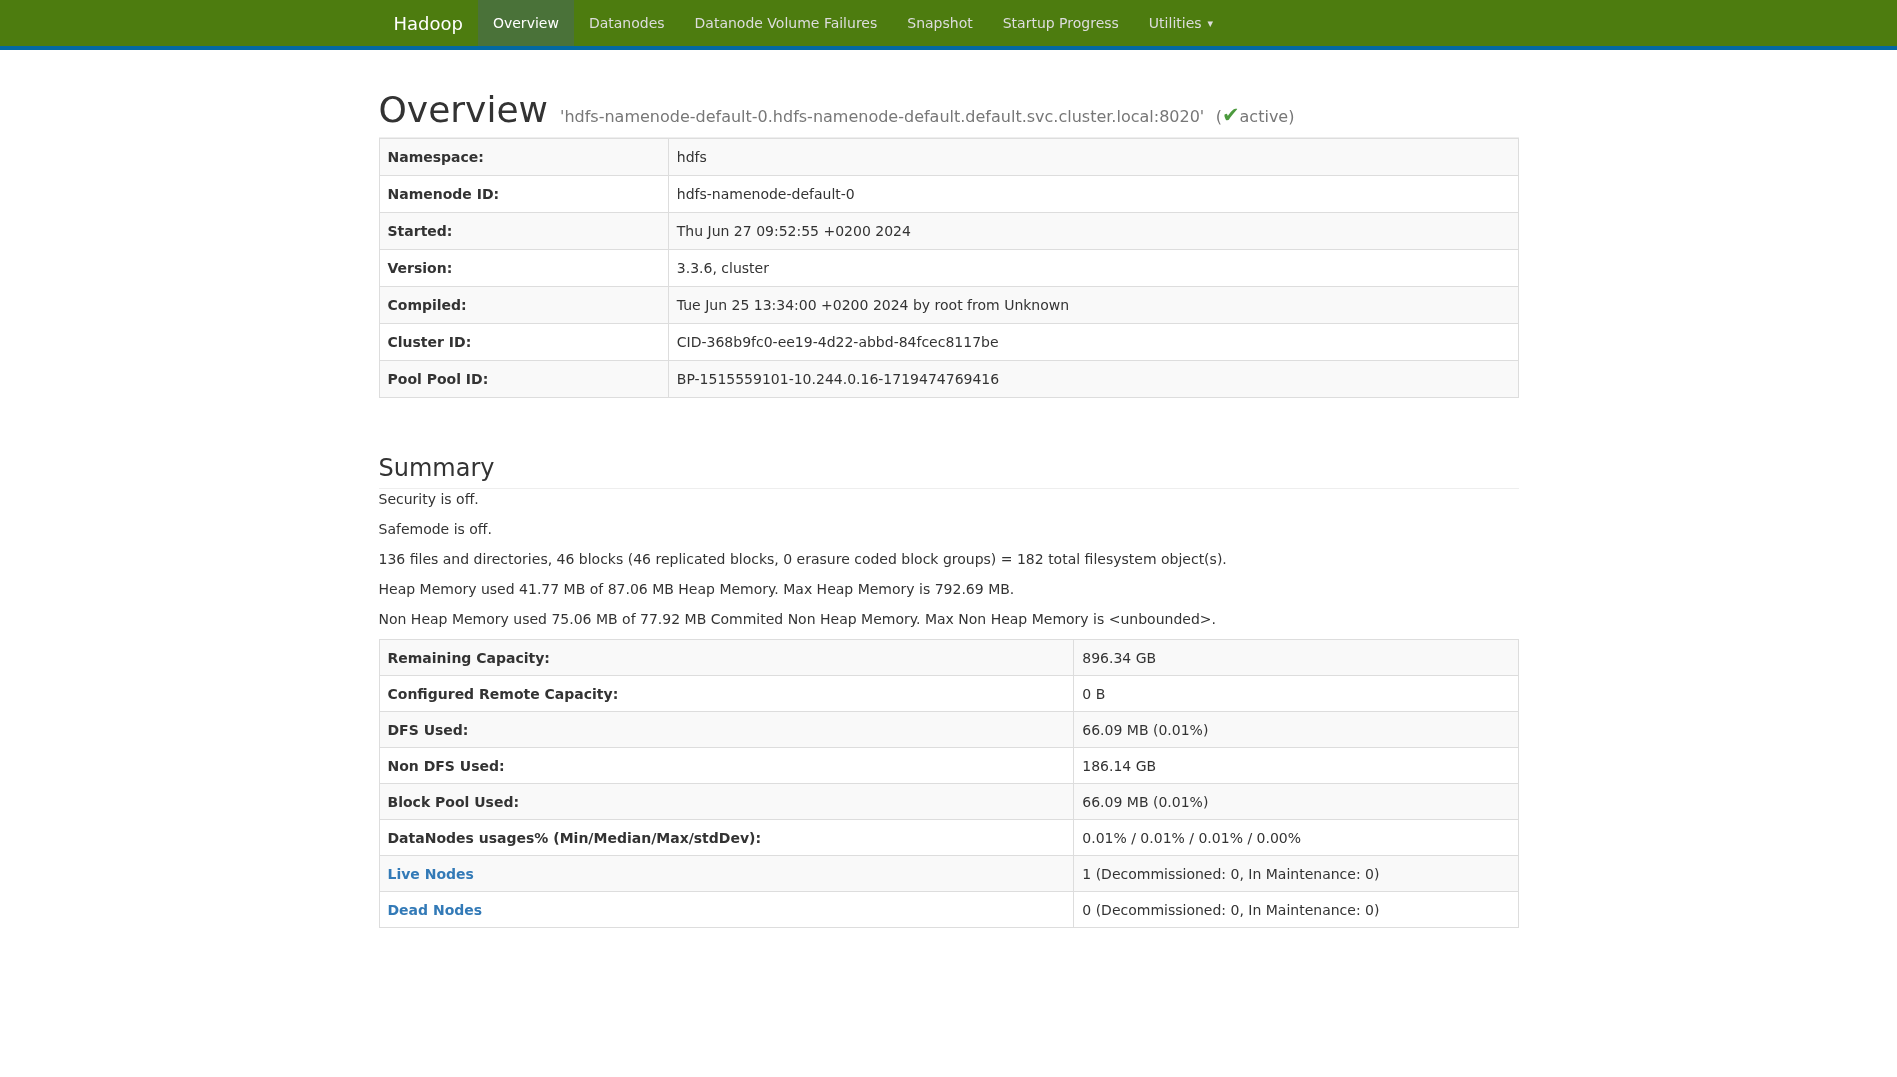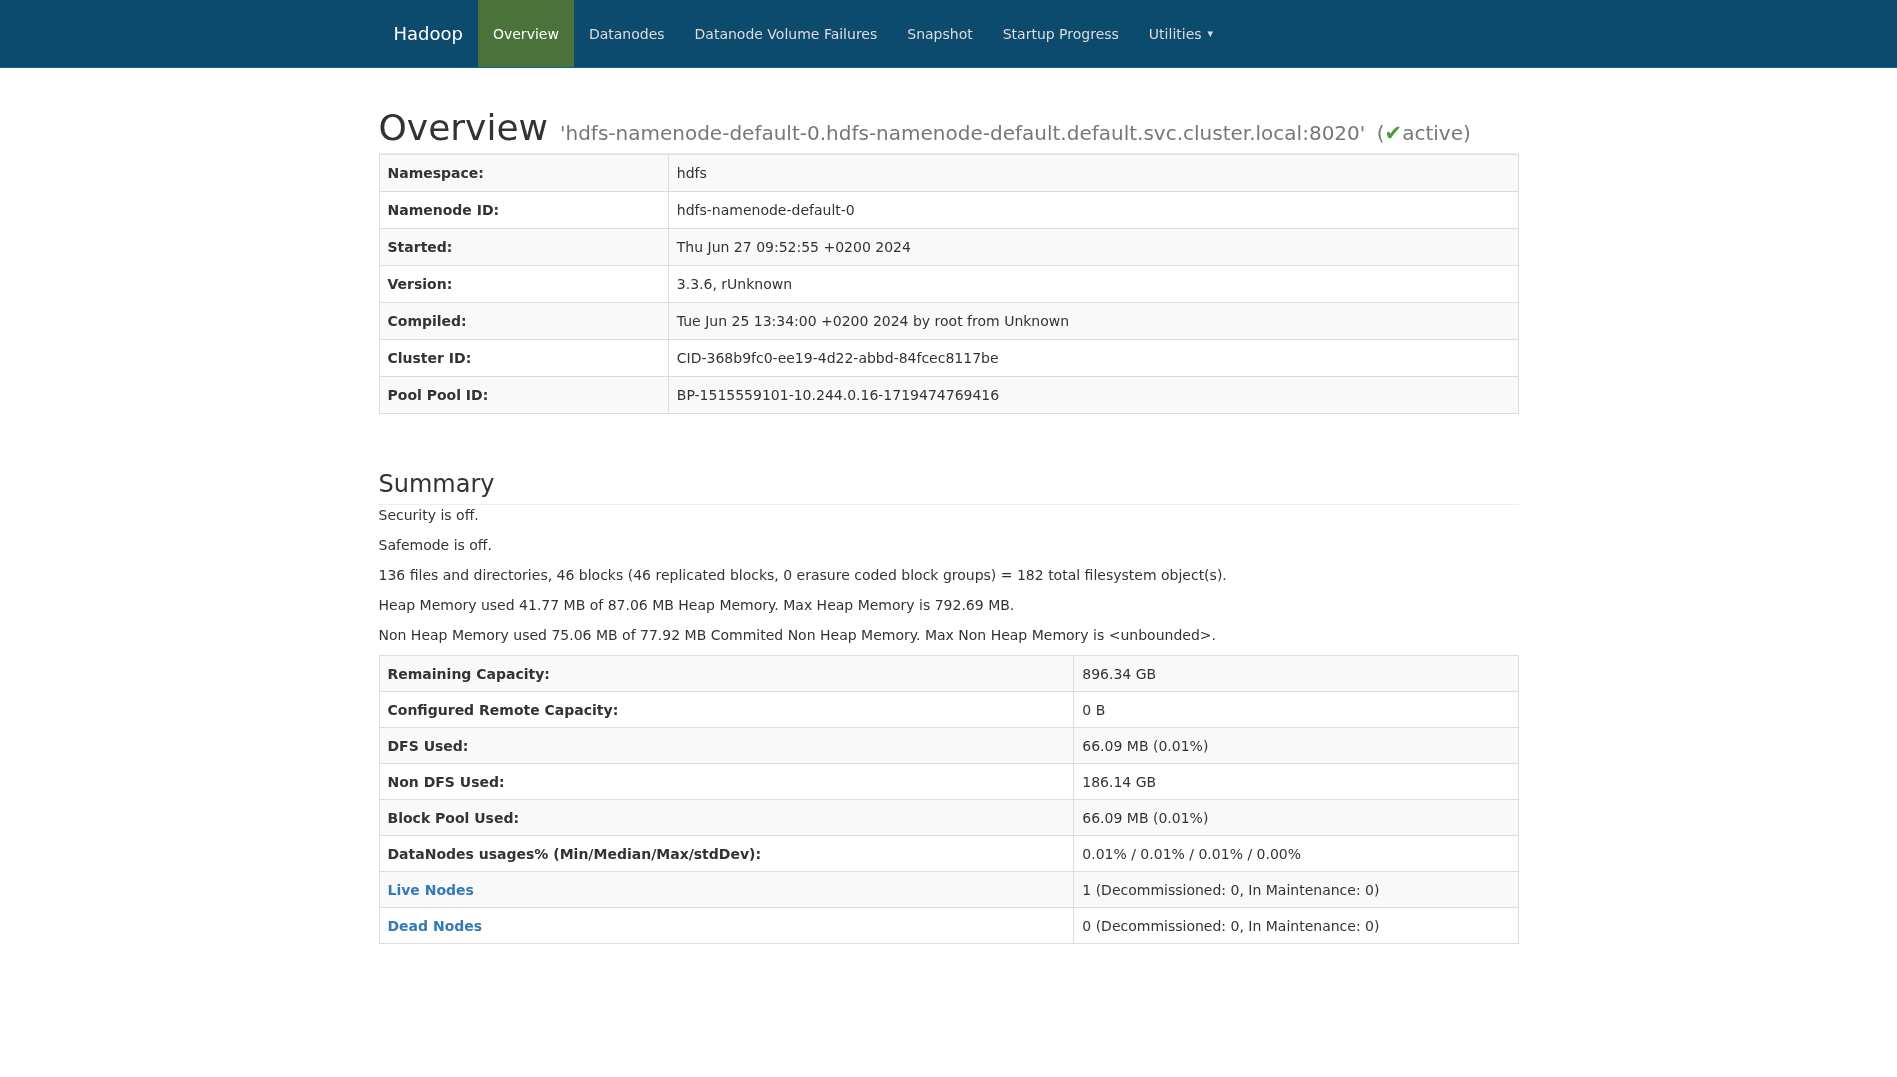--- a/index.html
+++ b/index.html
@@ -8,23 +8,23 @@
     width: 1897px; height: 1077px;
     overflow: hidden;
     background: #fff;
     font-family: "DejaVu Sans", "Liberation Sans", sans-serif;
     font-size: 14px;
     color: #333;
   }
 
   
   .navbar {
-    height: 68px;
-    background: #0c4a6e;
-    border-bottom: 1px solid #0369a1;
+    height: 50px;
+    background: #4d7c0f;
+    border-bottom: 4px solid #0369a1;
   }
   .navbar-inner {
     width: 1170px;
     margin: 0 auto;
     padding: 0 15px;
     height: 100%;
     display: flex;
     align-items: stretch;
   }
   .brand {
@@ -61,21 +61,21 @@
   }
 
   h1.page-title {
     margin: 40px 0 0 0;
     font-size: 36px;
     font-weight: 400;
     line-height: 40px;
     color: #333;
   }
   .page-title .sub {
-    font-size: 20px;
+    font-size: 16px;
     color: #777;
     font-weight: 400;
   }
   .page-title .host { margin-left: 12px; }
   .check-glyph { color: #4c9a3e; font-size: 21px; }
 
   hr.rule {
     border: 0;
     border-top: 1px solid #eee;
     margin: 0;
@@ -175,21 +175,21 @@
       <tr>
         <th>Namenode ID:</th>
         <td>hdfs-namenode-default-0</td>
       </tr>
       <tr>
         <th>Started:</th>
         <td>Thu Jun 27 09:52:55 +0200 2024</td>
       </tr>
       <tr>
         <th>Version:</th>
-        <td>3.3.6, rUnknown</td>
+        <td>3.3.6, cluster</td>
       </tr>
       <tr>
         <th>Compiled:</th>
         <td>Tue Jun 25 13:34:00 +0200 2024 by root from Unknown</td>
       </tr>
       <tr>
         <th>Cluster ID:</th>
         <td>CID-368b9fc0-ee19-4d22-abbd-84fcec8117be</td>
       </tr>
       <tr>

